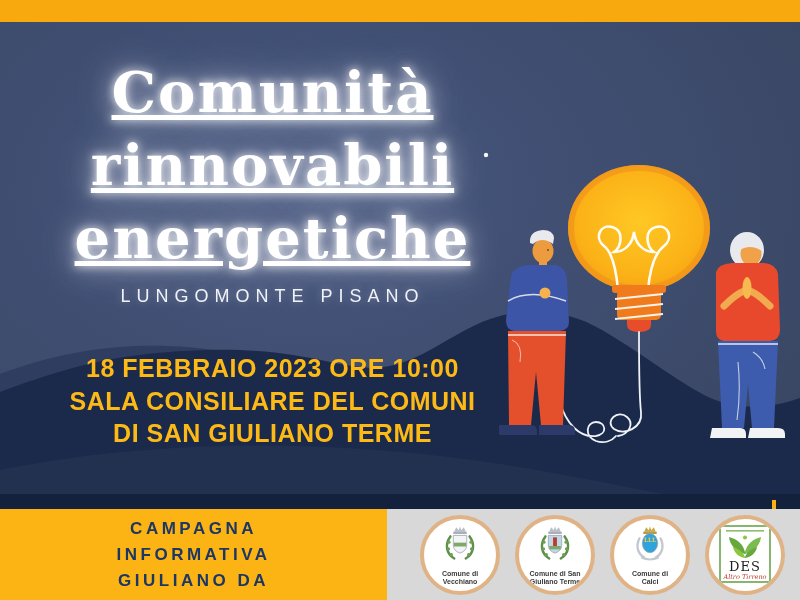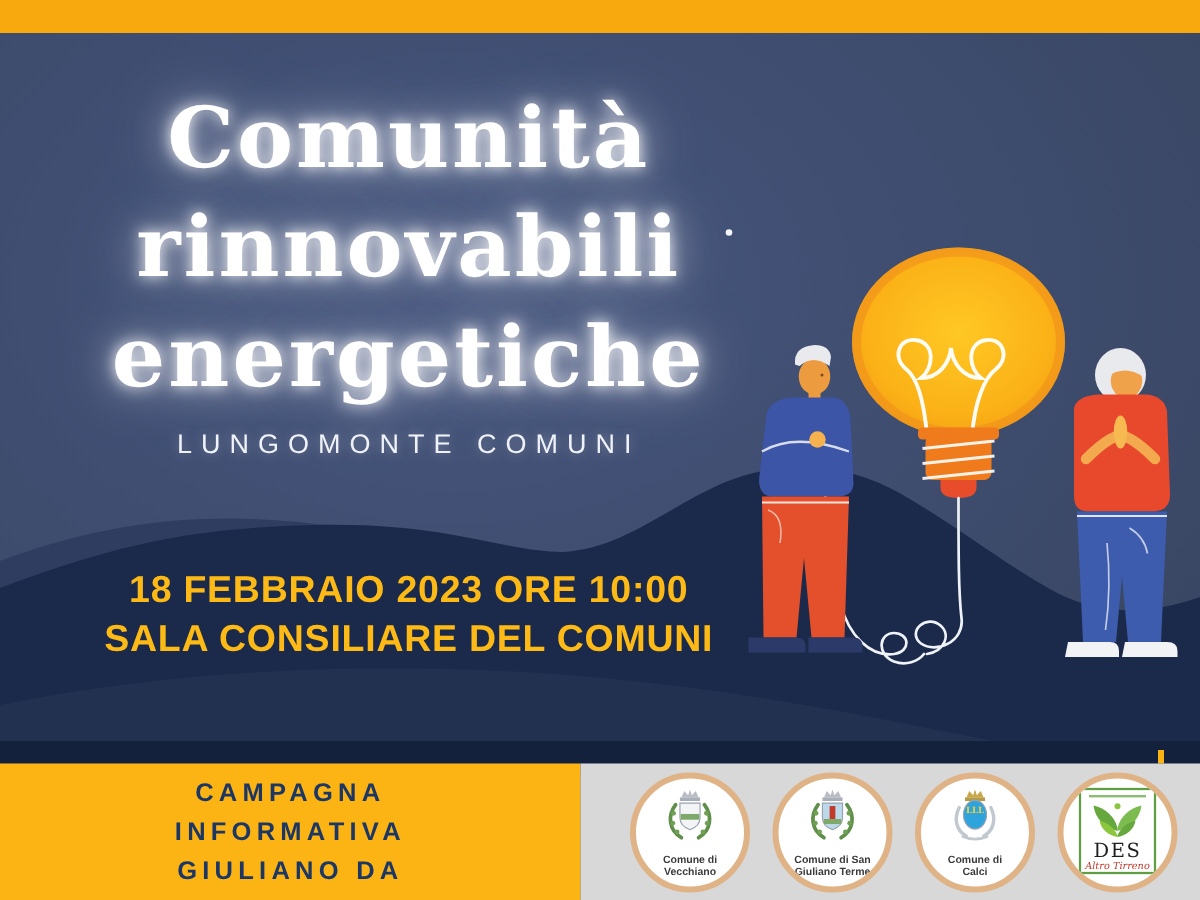--- a/index.html
+++ b/index.html
@@ -9,28 +9,29 @@
     font-family:"Liberation Sans", sans-serif;
   }
   .top-bar{position:absolute;left:0;top:0;width:800px;height:22px;background:#F7A90D;}
   .scene{position:absolute;left:0;top:0;width:800px;height:600px;}
 
   .title{
     position:absolute;left:30px;top:56px;width:485px;text-align:center;
     font-family:"DejaVu Serif", serif;font-weight:bold;font-size:56px;line-height:73px;
     color:#FFFFFF;letter-spacing:2px;
     text-shadow:0 0 10px rgba(255,255,255,.95),0 0 26px rgba(255,255,255,.6),0 0 46px rgba(205,215,255,.4);
+    text-decoration:underline;
   }
   .subtitle{
     position:absolute;left:30px;top:282px;width:485px;text-align:center;
     font-size:18px;line-height:28px;font-weight:500;color:#EFF2F9;letter-spacing:6px;
     text-shadow:0 0 8px rgba(255,255,255,.35);
   }
   .event-info{
-    position:absolute;left:40px;top:377px;width:465px;text-align:center;
+    position:absolute;left:40px;top:352px;width:465px;text-align:center;
     font-weight:bold;font-size:25px;line-height:32.5px;color:#FDBA16;letter-spacing:.5px;
   }
   .footer{position:absolute;left:0;top:494px;width:776px;height:106px;}
   .footer-strip{position:absolute;left:0;top:0;width:800px;height:15px;background:#14213D;}
   .footer-notch{position:absolute;right:0;top:6px;width:4px;height:9px;background:#FCB414;}
   .footer-bar{position:absolute;left:0;top:15px;width:800px;height:91px;display:flex;}
   .footer-left{
     width:396px;height:91px;background:#FCB414;display:flex;flex-direction:column;
     align-items:center;justify-content:center;
     font-weight:bold;font-size:17px;line-height:26px;color:#1D3765;letter-spacing:3.5px;text-align:center;
@@ -118,26 +119,27 @@
     </g>
   </svg>
 
   <div class="title">
     <div>Comunità</div>
     <div>rinnovabili</div>
     <div>energetiche</div>
   </div>
 
   <div class="subtitle">
-    <div>LUNGOMONTE COMUNI</div>
+    <div>LUNGOMONTE PISANO</div>
   </div>
 
   <div class="event-info">
     <div>18 FEBBRAIO 2023 ORE 10:00</div>
     <div>SALA CONSILIARE DEL COMUNI</div>
+    <div>DI SAN GIULIANO TERME</div>
   </div>
 
   <div class="footer">
     <div class="footer-strip"></div>
     <div class="footer-notch"></div>
     <div class="footer-bar">
       <div class="footer-left">
         <div>CAMPAGNA</div>
         <div>INFORMATIVA</div>
         <div>GIULIANO DA</div>

